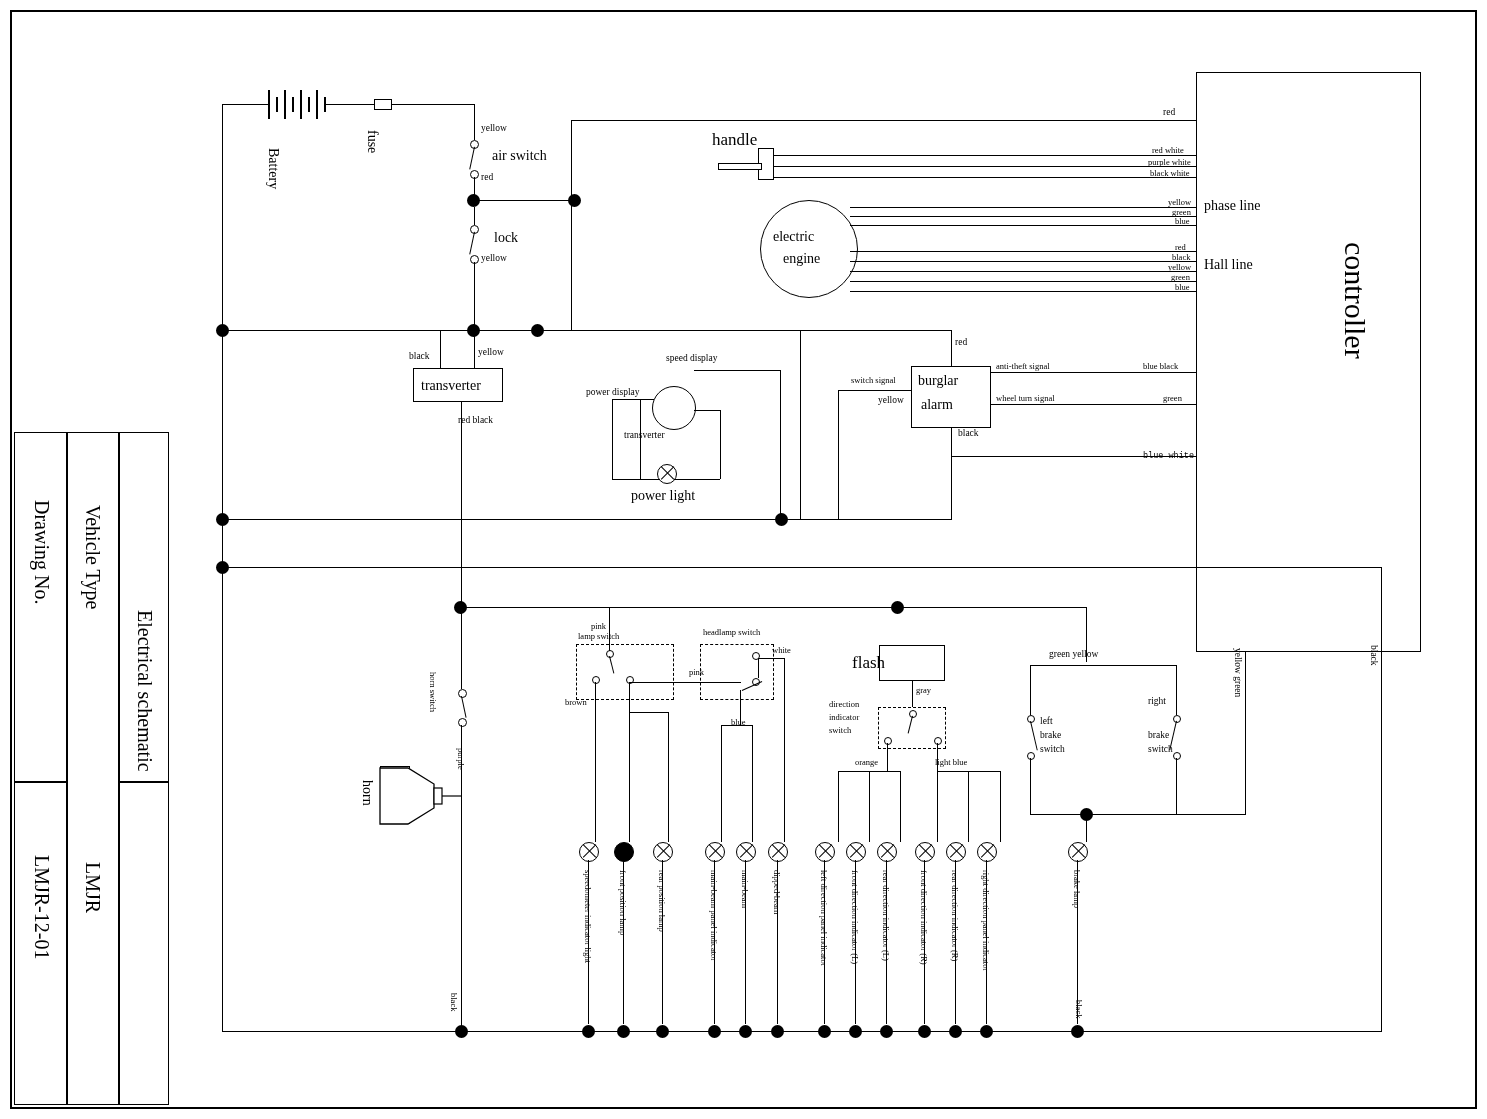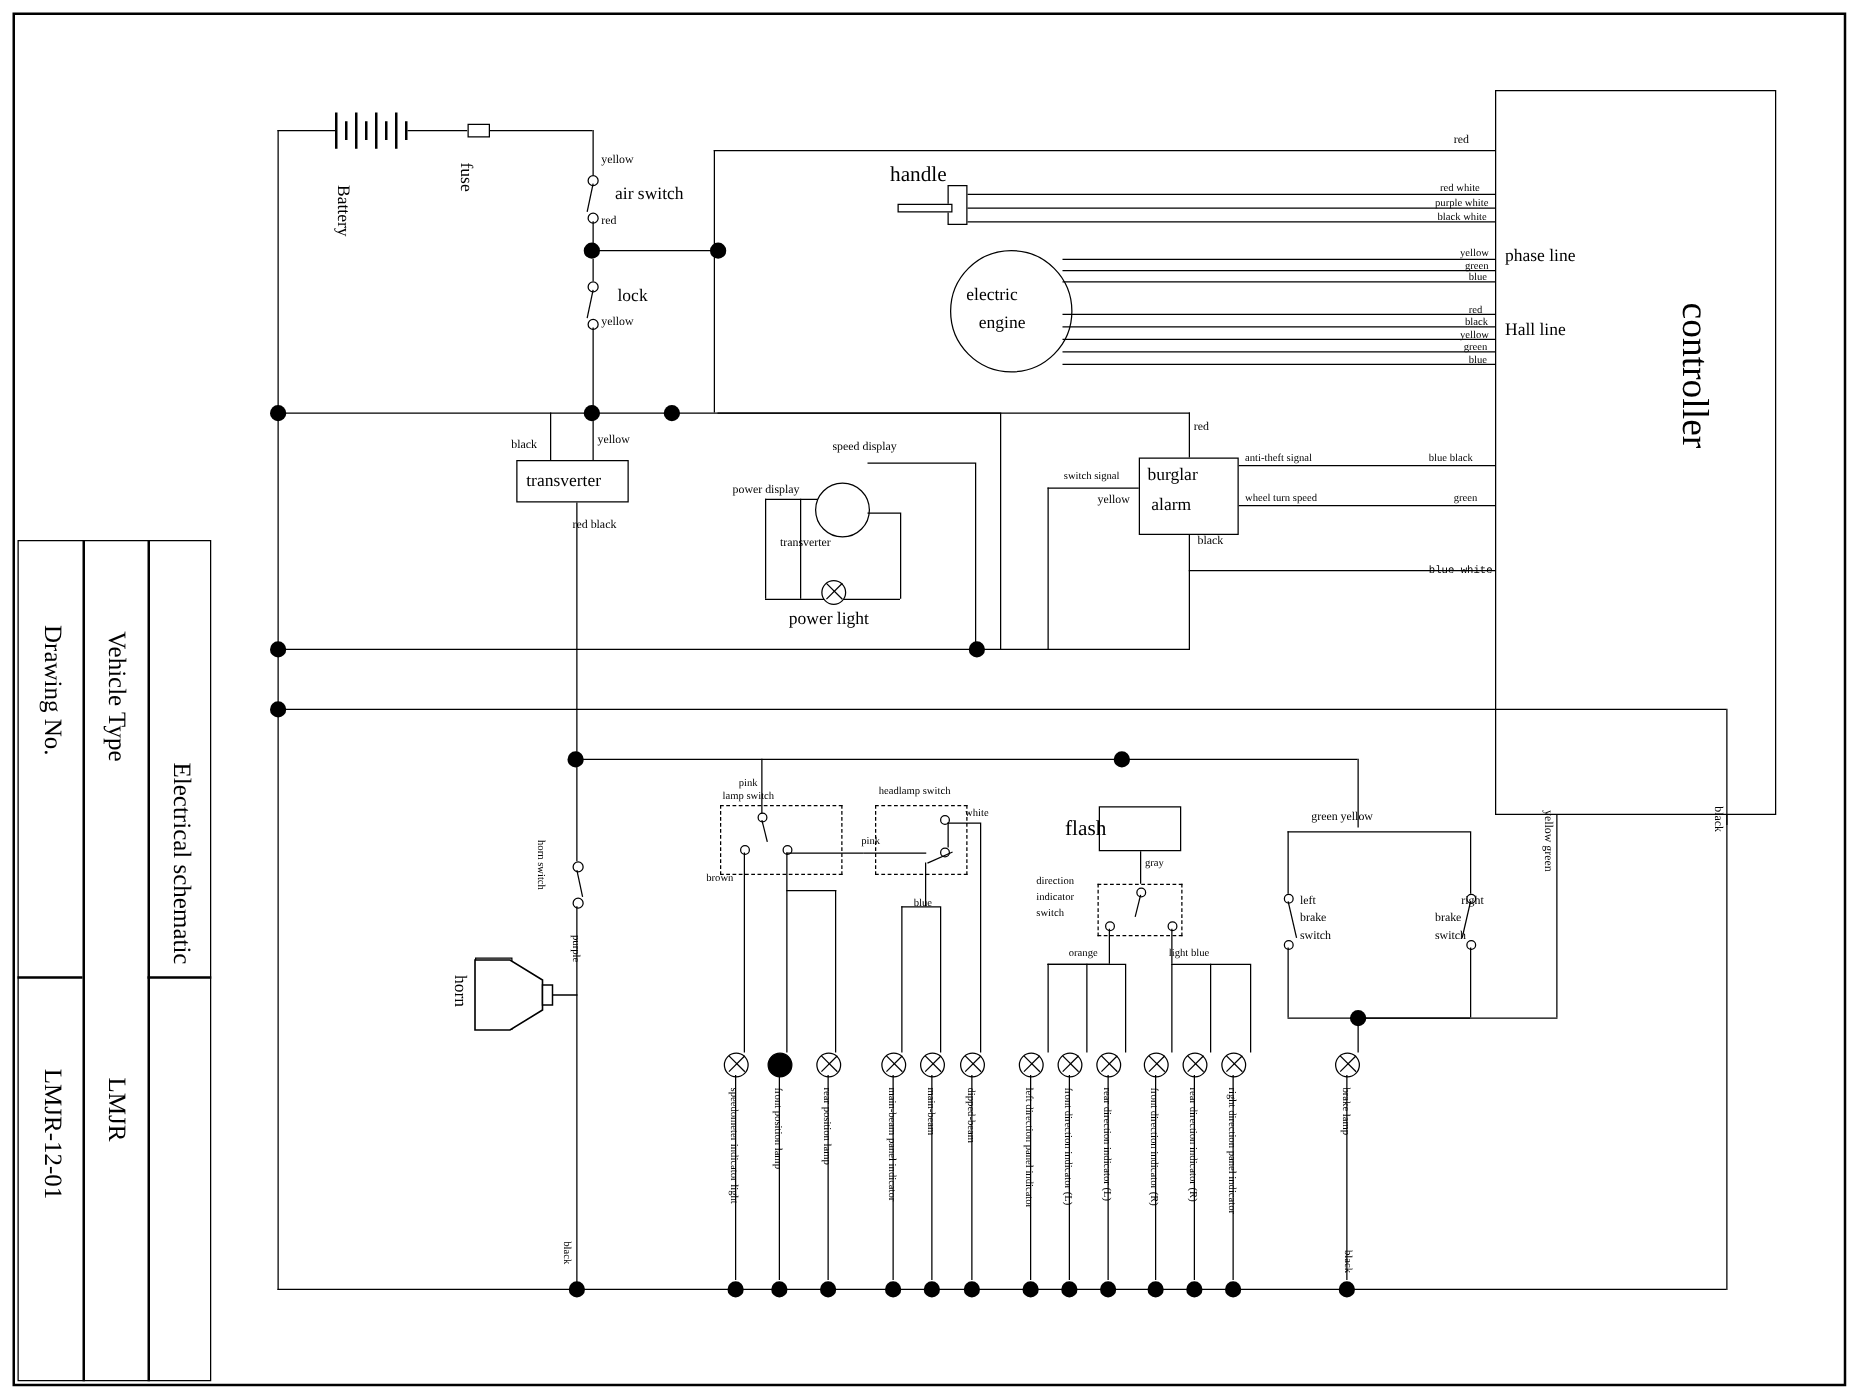--- a/index.html
+++ b/index.html
@@ -166,21 +166,21 @@
   <div class="ln h" style="left:574px;top:330px;width:378px;"></div>
   <div class="lbl sm" style="left:955px;top:338px;">red</div>
   <div class="lbl xs" style="left:851px;top:376px;">switch signal</div>
   <div class="lbl sm" style="left:878px;top:396px;">yellow</div>
   <div class="ln h" style="left:838px;top:390px;width:73px;"></div>
   <div class="ln v" style="left:838px;top:390px;height:130px;"></div>
   <div class="lbl sm" style="left:958px;top:429px;">black</div>
   <div class="ln v" style="left:951px;top:428px;height:92px;"></div>
 
   <div class="lbl xs" style="left:996px;top:362px;">anti-theft signal</div>
-  <div class="lbl xs" style="left:996px;top:394px;">wheel turn speed</div>
+  <div class="lbl xs" style="left:996px;top:394px;">wheel turn signal</div>
   <div class="ln h" style="left:991px;top:372px;width:205px;"></div>
   <div class="ln h" style="left:991px;top:404px;width:205px;"></div>
   <div class="lbl xs" style="left:1143px;top:362px;">blue black</div>
   <div class="lbl xs" style="left:1163px;top:394px;">green</div>
 
   <div class="ln h" style="left:951px;top:456px;width:245px;"></div>
   <div class="lbl xs" style="left:1143px;top:452px;font-family:Liberation Mono, monospace;">blue white</div>
 
   <div class="dot" style="left:216px;top:513px;"></div>
   <div class="ln h" style="left:222px;top:519px;width:560px;"></div>
@@ -288,21 +288,21 @@
   <div class="ln v" style="left:1176px;top:665px;height:50px;"></div>
   <div class="circ" style="left:1027px;top:715px;width:6px;height:6px;"></div>
   <div class="ln" style="left:1030px;top:721px;width:1.2px;height:30px;transform:rotate(-13deg);transform-origin:top;"></div>
   <div class="circ" style="left:1027px;top:752px;width:6px;height:6px;"></div>
   <div class="circ" style="left:1173px;top:715px;width:6px;height:6px;"></div>
   <div class="ln" style="left:1176px;top:721px;width:1.2px;height:30px;transform:rotate(13deg);transform-origin:top;"></div>
   <div class="circ" style="left:1173px;top:752px;width:6px;height:6px;"></div>
   <div class="lbl sm" style="left:1040px;top:717px;">left</div>
   <div class="lbl sm" style="left:1040px;top:731px;">brake</div>
   <div class="lbl sm" style="left:1040px;top:745px;">switch</div>
-  <div class="lbl sm" style="left:1148px;top:717px;margin-left:21px;">right</div>
+  <div class="lbl sm" style="left:1148px;top:697px;">right</div>
   <div class="lbl sm" style="left:1148px;top:731px;">brake</div>
   <div class="lbl sm" style="left:1148px;top:745px;">switch</div>
   <div class="ln v" style="left:1030px;top:758px;height:56px;"></div>
   <div class="ln v" style="left:1176px;top:758px;height:56px;"></div>
   <div class="ln h" style="left:1030px;top:814px;width:146px;"></div>
   <div class="dot" style="left:1080px;top:808px;"></div>
   <div class="ln v" style="left:1086px;top:814px;height:28px;"></div>
   <div class="lbl xs rot90cw" style="left:1083px;top:1000px;">black</div>
 
   <div id="lamp-row">

